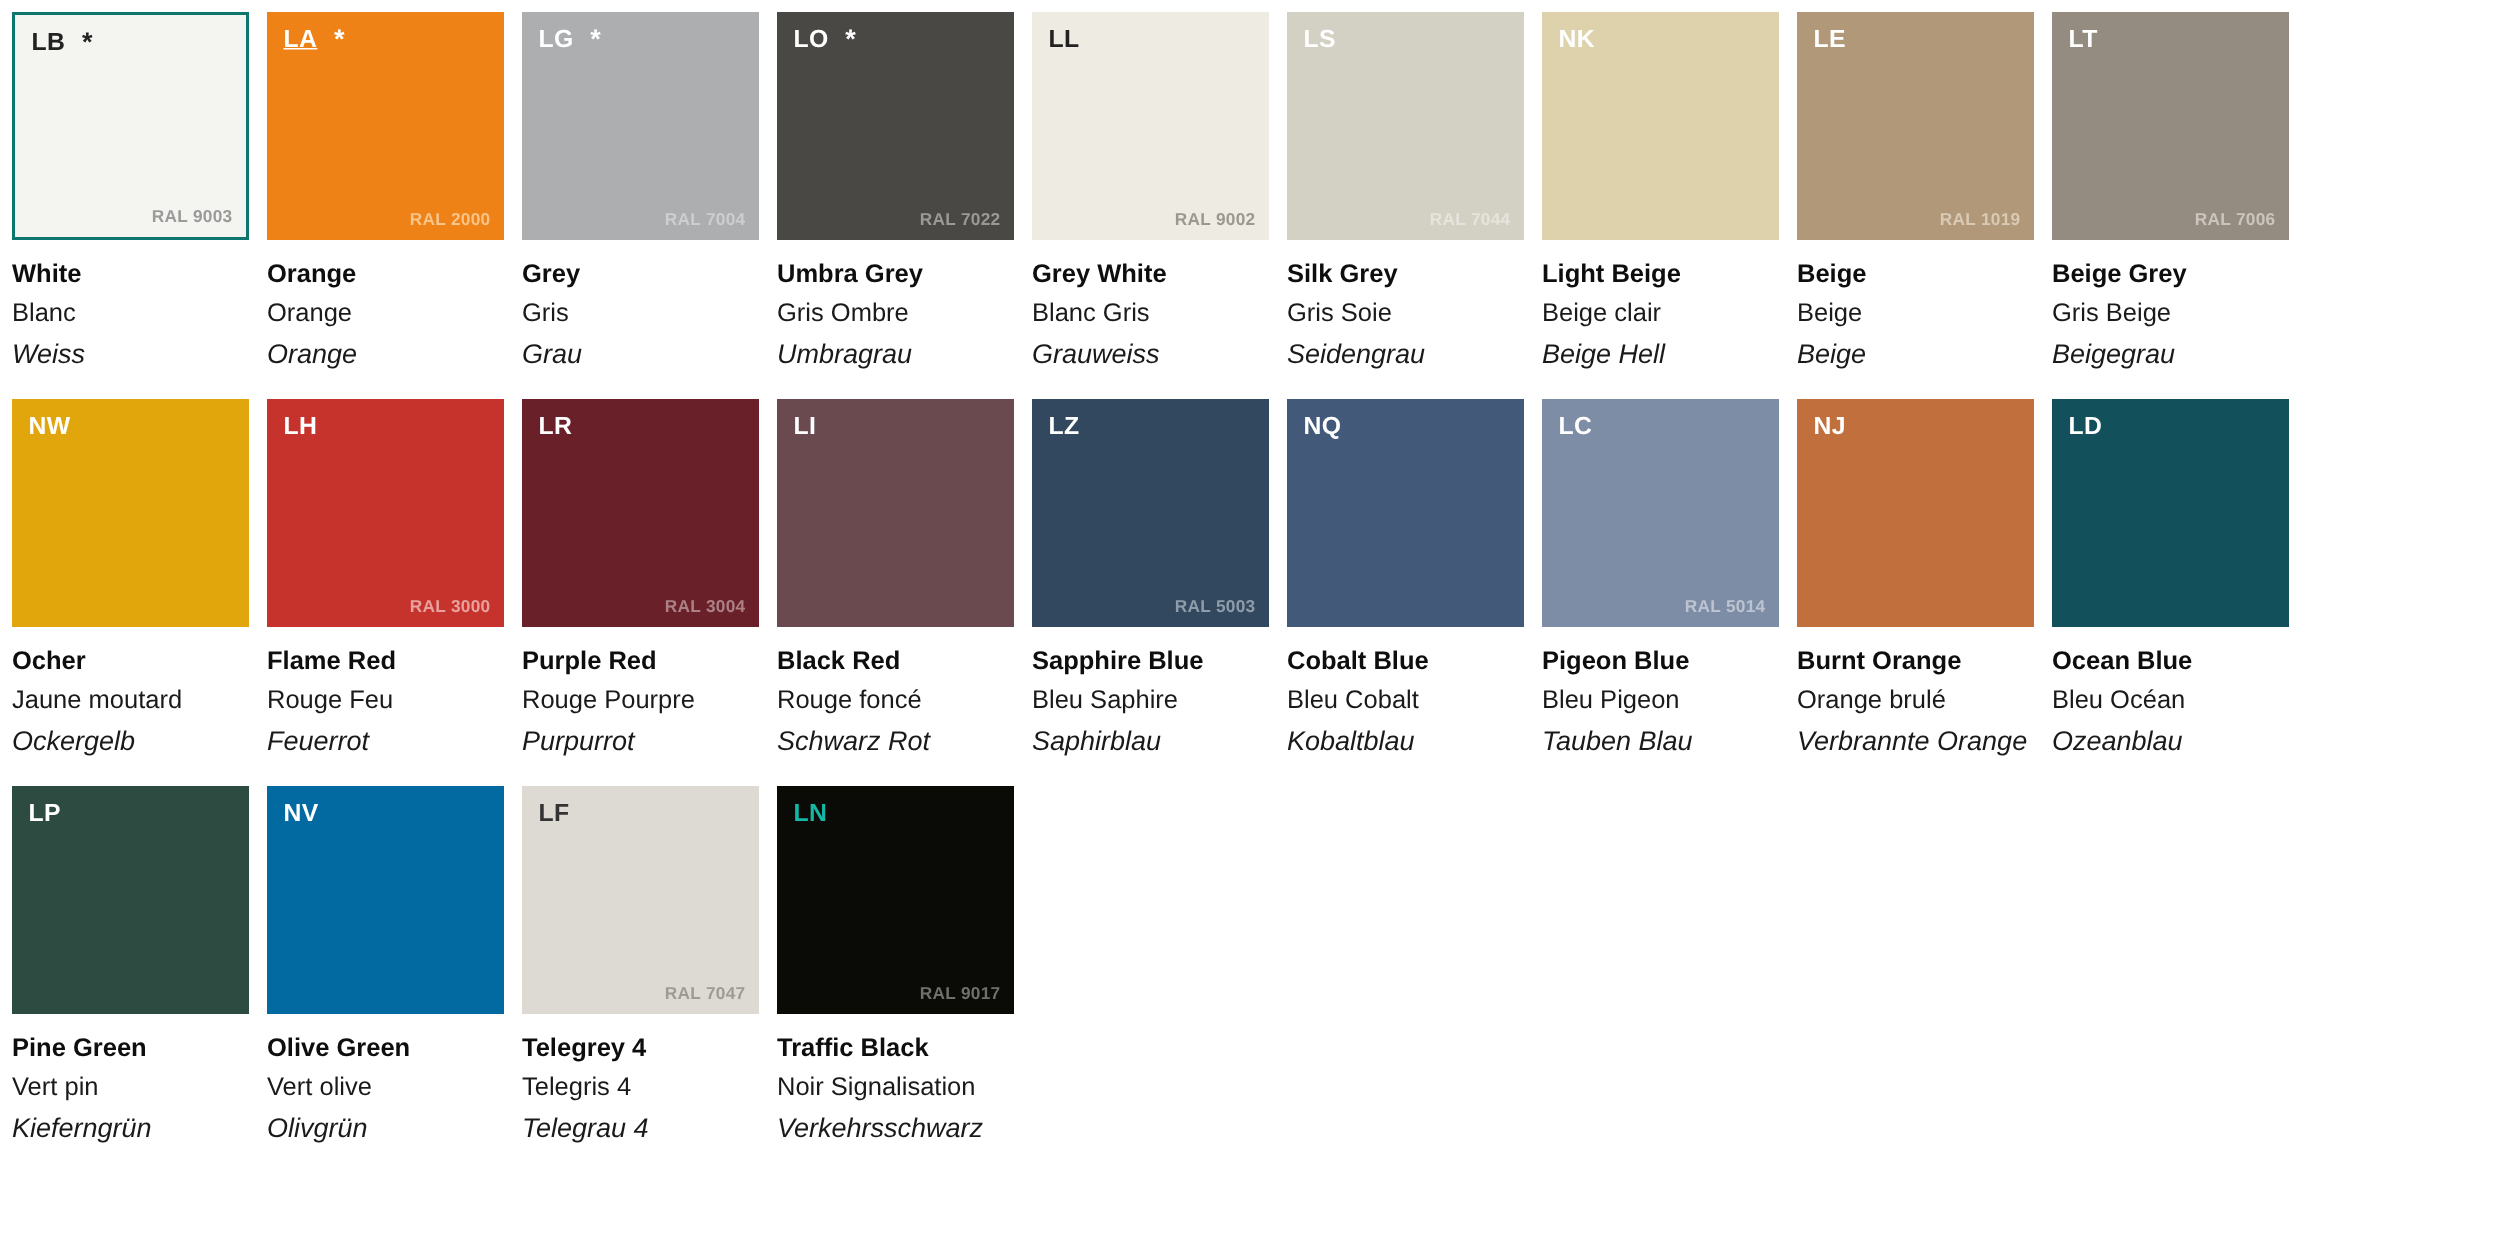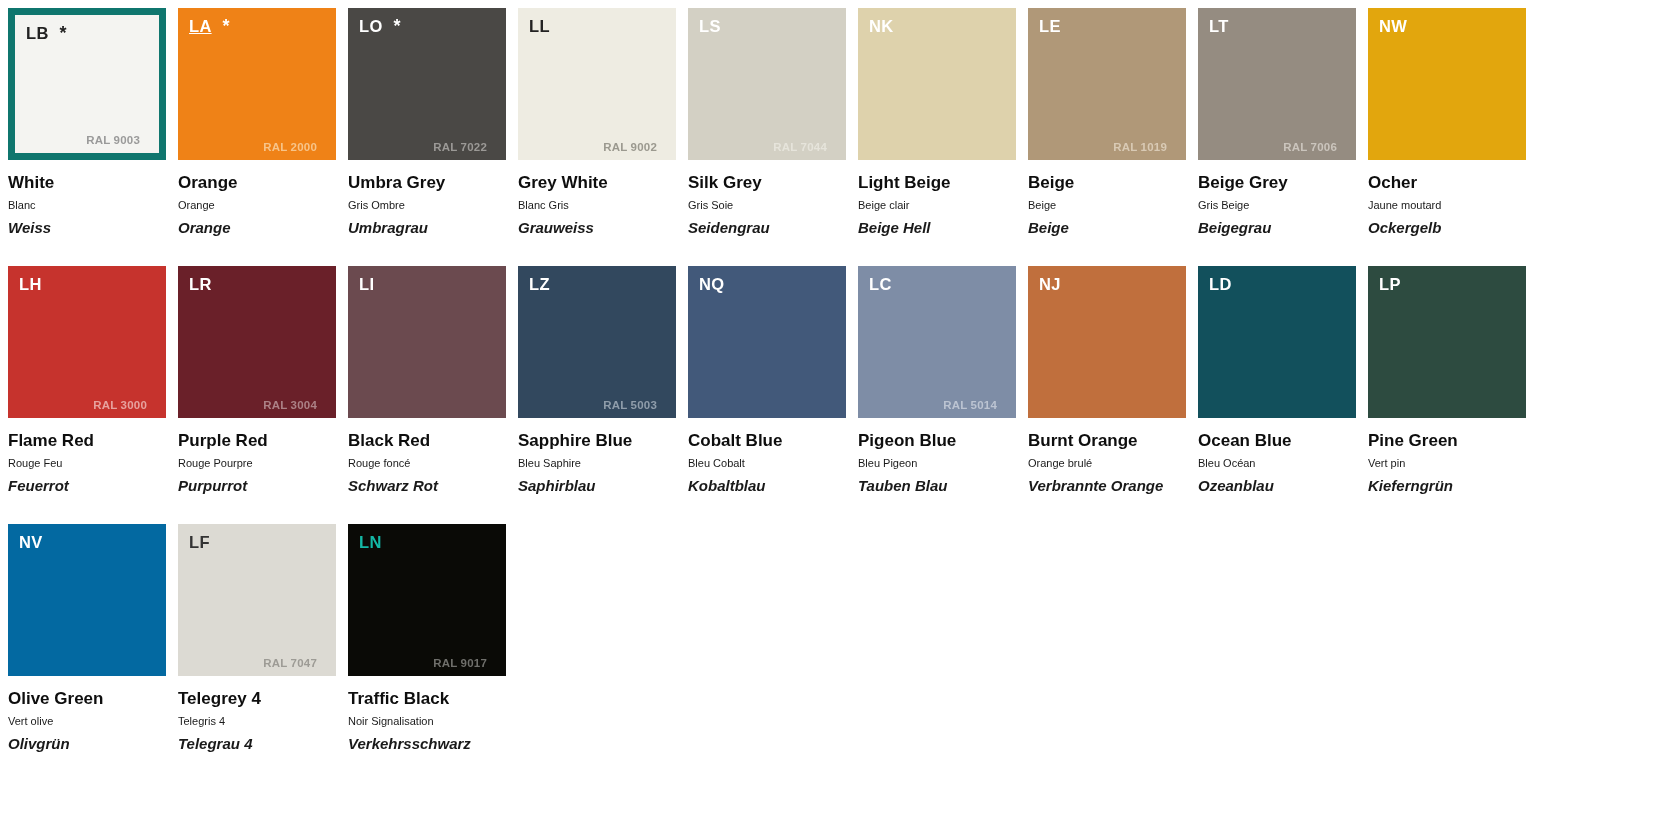--- a/index.html
+++ b/index.html
@@ -29,21 +29,21 @@
     padding-right: 12px;
   }
 
   .chip {
     position: relative;
     width: 158px;
     height: 152px;
     overflow: hidden;
   }
   .chip.bordered {
-    border: 7px solid #0f766e;
+    border: 2px solid #0f766e;
   }
 
   .chip-code {
     position: absolute;
     top: 9px;
     left: 11px;
     font-size: 16.5px;
     font-weight: bold;
     letter-spacing: 0.3px;
     white-space: nowrap;
@@ -51,52 +51,51 @@
   .chip-star {
     display: inline-block;
     margin-left: 11px;
     font-size: 18px;
     font-weight: bold;
     vertical-align: top;
     line-height: 1;
   }
   .chip-ral {
     position: absolute;
-    right: 19px;
+    right: 9px;
     bottom: 7px;
     font-size: 11.5px;
     font-weight: bold;
     letter-spacing: 0.2px;
     white-space: nowrap;
   }
 
   .label-en {
     margin-top: 13px;
     font-size: 17px;
     font-weight: bold;
     color: #0e0e0e;
     line-height: 1.2;
     white-space: nowrap;
   }
   .label-fr {
     margin-top: 6px;
-    font-size: 11px;
+    font-size: 17px;
     font-weight: normal;
     color: #1a1a1a;
     line-height: 1.2;
     white-space: nowrap;
   }
   .label-de {
     margin-top: 6px;
-    font-size: 15px;
+    font-size: 18px;
     font-style: italic;
     color: #1a1a1a;
     line-height: 1.2;
     white-space: nowrap;
-    font-weight: bold;
   }
 </style>
 </head>
 <body>
 
 <div id="palette-grid">
     <div class="swatch-card">
       <div class="chip bordered" style="background: rgb(244, 244, 241);">
         <div class="chip-code" style="color: rgb(34, 34, 34);">LB<span class="chip-star" style="color: rgb(34, 34, 34);">*</span></div>
         <div class="chip-ral" style="color: rgb(154, 154, 154);">RAL 9003</div>
@@ -108,20 +107,29 @@
     <div class="swatch-card">
       <div class="chip" style="background: rgb(239, 130, 23);">
         <div class="chip-code" style="color: rgb(255, 255, 255); text-decoration: underline;">LA<span class="chip-star" style="color: rgb(255, 255, 255);">*</span></div>
         <div class="chip-ral" style="color: rgb(247, 196, 137);">RAL 2000</div>
       </div>
       <div class="label-en">Orange</div>
       <div class="label-fr">Orange</div>
       <div class="label-de">Orange</div>
     </div>
     <div class="swatch-card">
+      <div class="chip" style="background: rgb(173, 174, 176);">
+        <div class="chip-code" style="color: rgb(255, 255, 255);">LG<span class="chip-star" style="color: rgb(255, 255, 255);">*</span></div>
+        <div class="chip-ral" style="color: rgb(205, 206, 208);">RAL 7004</div>
+      </div>
+      <div class="label-en">Grey</div>
+      <div class="label-fr">Gris</div>
+      <div class="label-de">Grau</div>
+    </div>
+    <div class="swatch-card">
       <div class="chip" style="background: rgb(74, 72, 69);">
         <div class="chip-code" style="color: rgb(255, 255, 255);">LO<span class="chip-star" style="color: rgb(255, 255, 255);">*</span></div>
         <div class="chip-ral" style="color: rgb(155, 153, 150);">RAL 7022</div>
       </div>
       <div class="label-en">Umbra Grey</div>
       <div class="label-fr">Gris Ombre</div>
       <div class="label-de">Umbragrau</div>
     </div>
     <div class="swatch-card">
       <div class="chip" style="background: rgb(238, 236, 226);">

